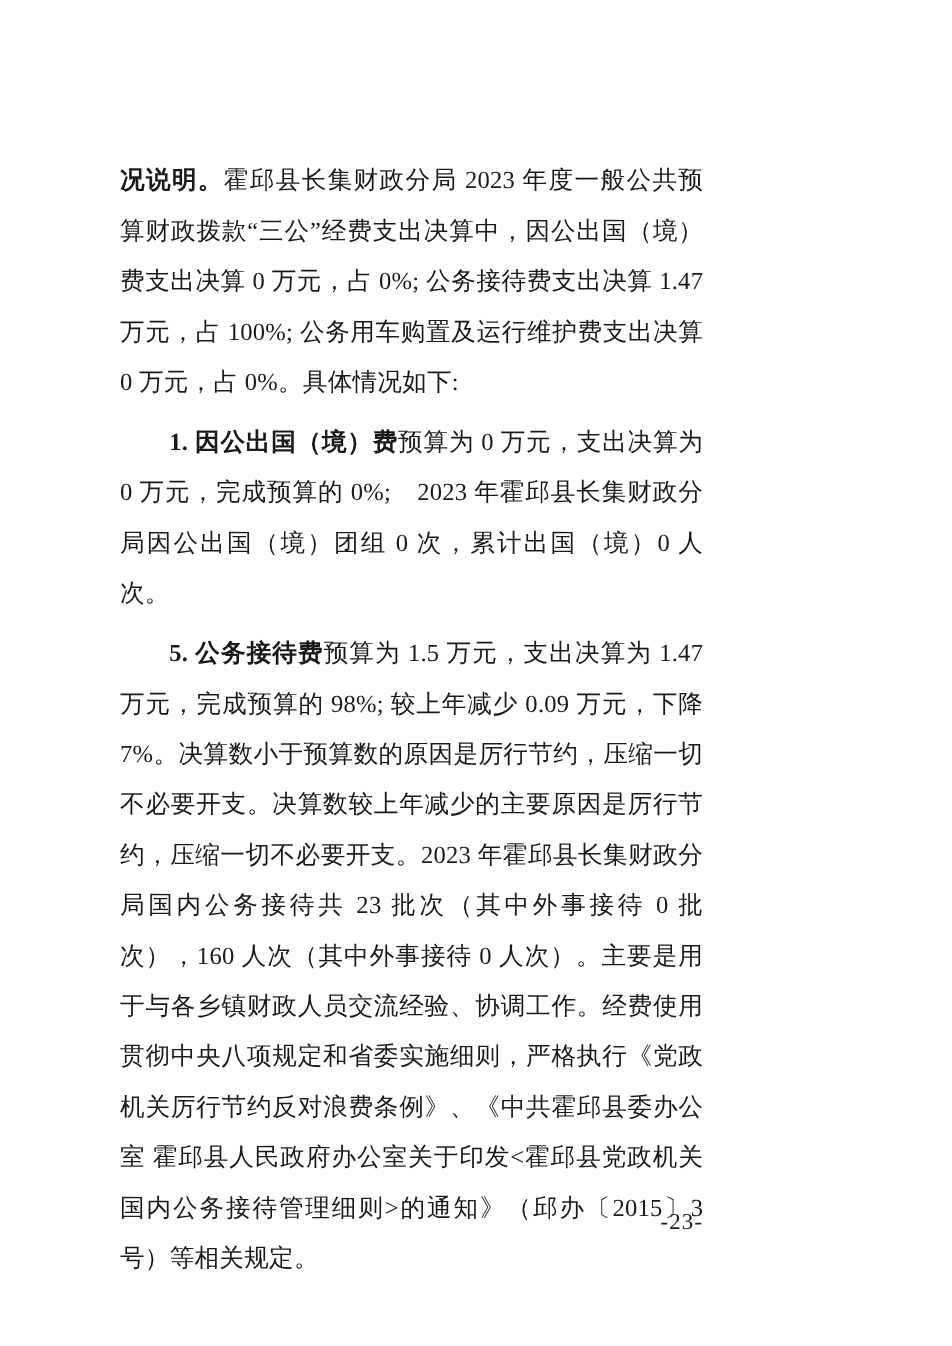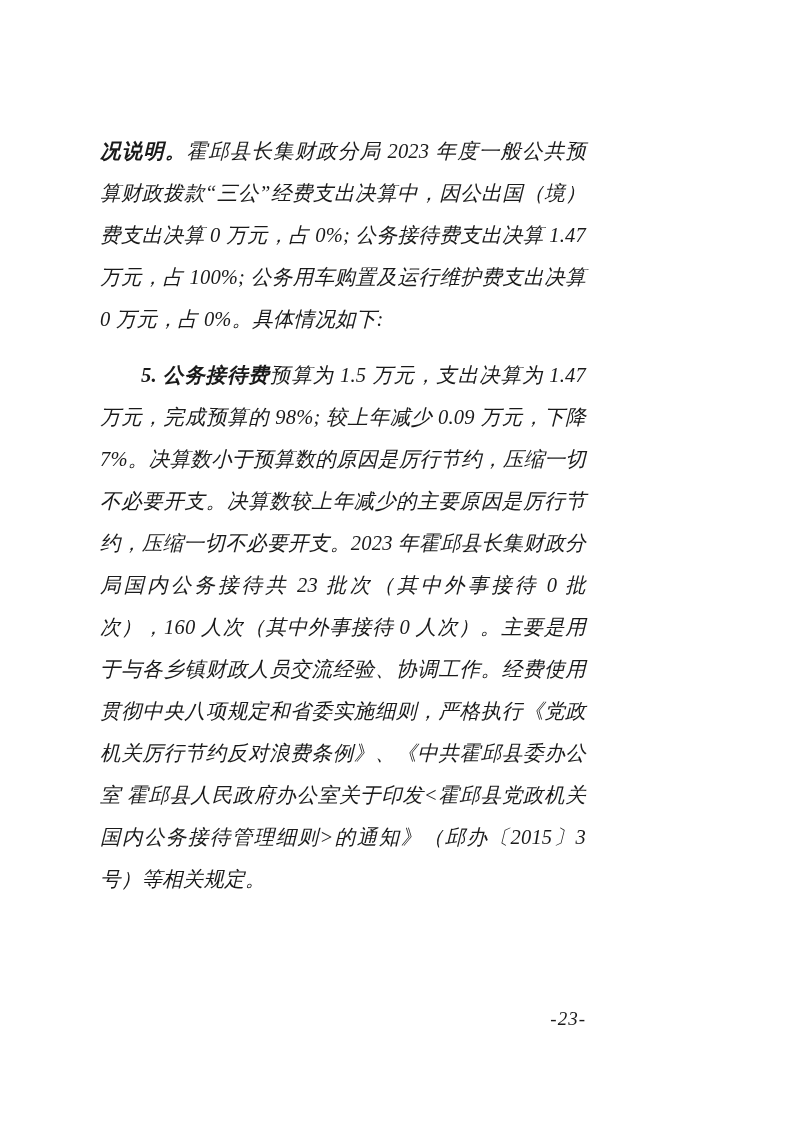--- a/index.html
+++ b/index.html
@@ -16,21 +16,20 @@
     overflow: hidden;
   }
   .page {
     position: absolute;
     top: 0;
     left: 0;
     width: 681px;
     height: 1122px;
     box-sizing: border-box;
     padding: 130px 95px 60px 100px;
-    font-style: italic;
   }
   .doc-body {
     font-size: 20.5px;
     line-height: 42px;
     text-align: justify;
     text-justify: inter-ideograph;
     letter-spacing: 0.2px;
   }
   .para {
     margin: 0 0 2px 0;
@@ -58,20 +57,21 @@
 </head>
 <body>
 
 <div class="page">
   <div class="doc-body">
 
     <p class="para"><span class="bold">况说明。</span><span>霍邱县长集财政分局 2023 年度一般公共预算财政拨款“三公”经费支出决算中，因公出国（境）费支出决算 0 万元，占 0%; 公务接待费支出决算 1.47 万元，占 100%; 公务用车购置及运行维护费支出决算 0 万元，占 0%。具体情况如下:</span></p>
 
     <div class="spacer"></div>
 
+    <p class="para indent"><span class="bold">1. 因公出国（境）费</span><span>预算为 0 万元，支出决算为 0 万元，完成预算的 0%;　2023 年霍邱县长集财政分局因公出国（境）团组 0 次，累计出国（境）0 人次。</span></p>
 
     <div class="spacer"></div>
 
     <p class="para indent"><span class="bold">5. 公务接待费</span><span>预算为 1.5 万元，支出决算为 1.47 万元，完成预算的 98%; 较上年减少 0.09 万元，下降 7%。决算数小于预算数的原因是厉行节约，压缩一切不必要开支。决算数较上年减少的主要原因是厉行节约，压缩一切不必要开支。2023 年霍邱县长集财政分局国内公务接待共 23 批次（其中外事接待 0 批次），160 人次（其中外事接待 0 人次）。主要是用于与各乡镇财政人员交流经验、协调工作。经费使用贯彻中央八项规定和省委实施细则，严格执行《党政机关厉行节约反对浪费条例》、《中共霍邱县委办公室 霍邱县人民政府办公室关于印发&lt;霍邱县党政机关国内公务接待管理细则&gt;的通知》（邱办〔2015〕3 号）等相关规定。</span></p>
 
     <div class="spacer"></div>
 
 
   </div>
 

